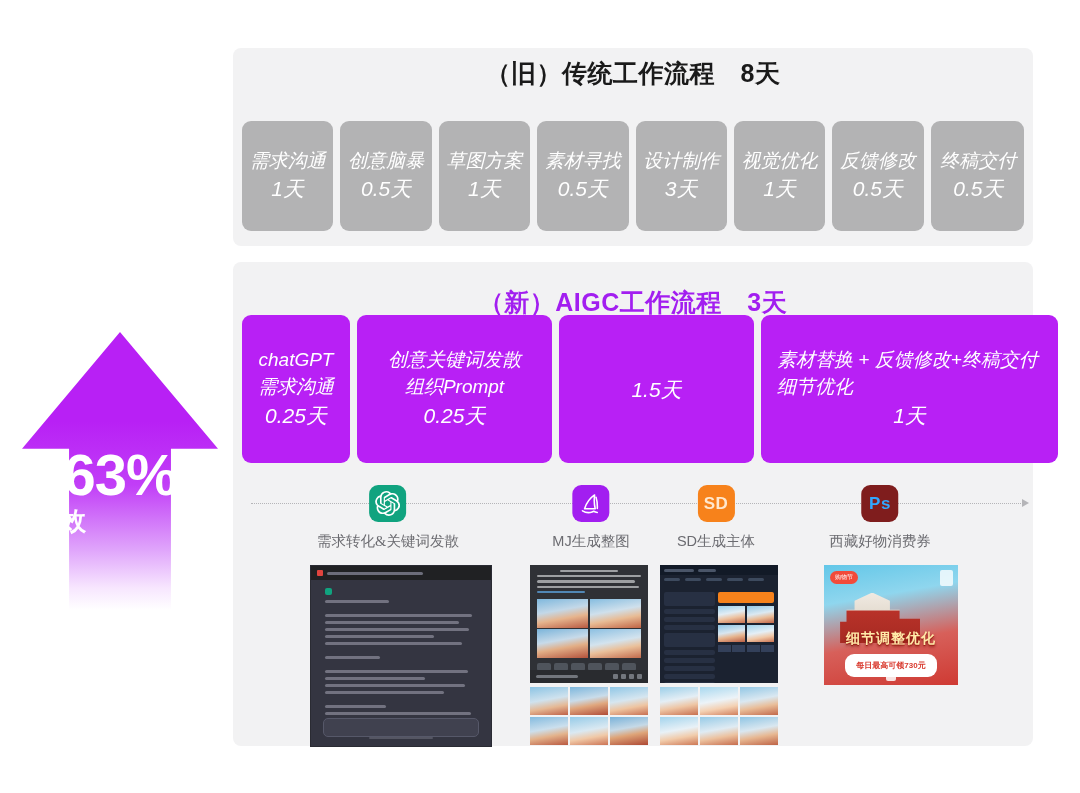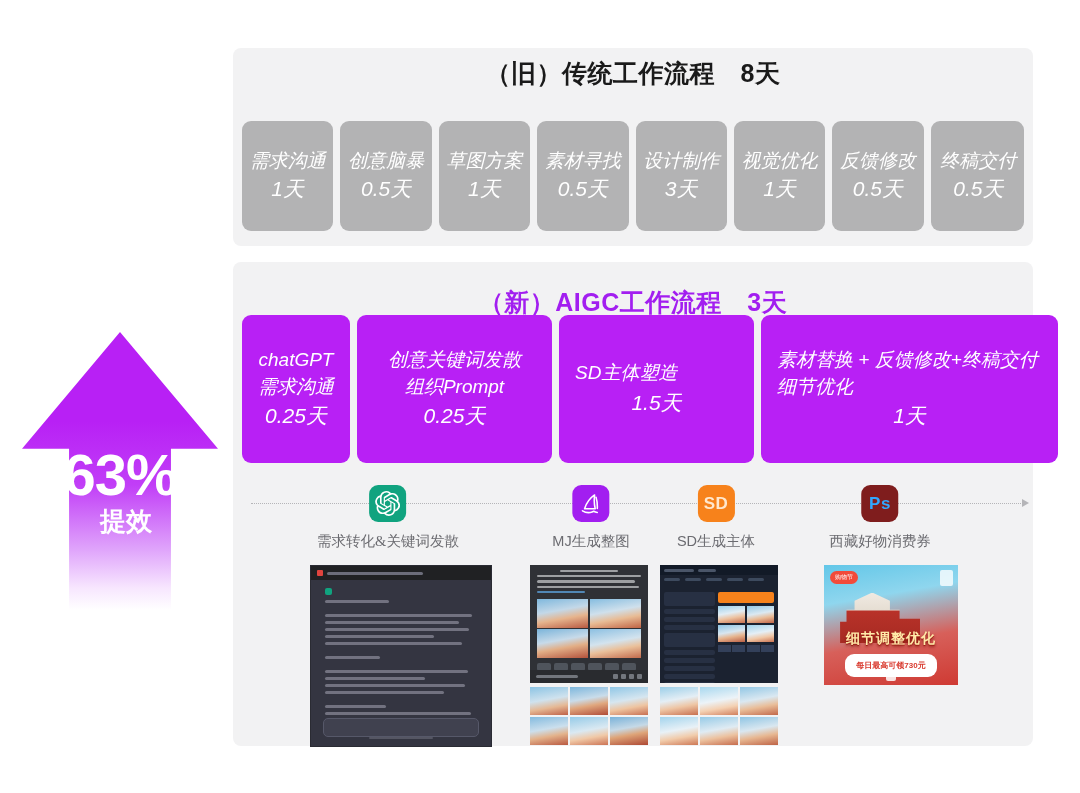--- a/index.html
+++ b/index.html
@@ -19,21 +19,21 @@
     position:absolute;inset:0;
     background:linear-gradient(to bottom,#b820f5 0%,#b820f5 32%,#c13ef7 55%,#dfa3fb 78%,#f7e6fe 92%,#ffffff 100%);
     -webkit-clip-path:polygon(50% 0%,100% 42%,76% 42%,76% 100%,24% 100%,24% 42%,0% 42%);
     clip-path:polygon(50% 0%,100% 42%,76% 42%,76% 100%,24% 100%,24% 42%,0% 42%);
   }
   #efficiency-arrow .arrow-pct{
     position:absolute;left:0;right:0;top:114px;text-align:center;
     font-size:58px;font-weight:700;color:#ffffff;letter-spacing:-1px;line-height:1;
   }
   #efficiency-arrow .arrow-sub{
-    position:absolute;left:12px;right:0;top:176px;text-align:center;
+    position:absolute;left:12px;right:0;top:176px;text-align:left;
     font-size:26px;font-weight:700;color:#ffffff;line-height:1;
   }
 
   
   .panel{
     position:absolute;background:#f2f2f3;border-radius:8px;
   }
   #old-flow-panel{left:233px;top:48px;width:800px;height:198px;}
   #new-flow-panel{left:233px;top:262px;width:800px;height:484px;}
 
@@ -226,21 +226,20 @@
         <div class="step-label">chatGPT</div>
         <div class="step-label">需求沟通</div>
         <div class="step-days">0.25天</div>
       </div>
       <div class="step-box purple centered" style="flex: 0 0 195px;">
         <div class="step-label">创意关键词发散</div>
         <div class="step-label">组织Prompt</div>
         <div class="step-days">0.25天</div>
       </div>
       <div class="step-box purple" style="flex: 0 0 195px;">
-        <div class="step-label">SD主体塑造</div>
         <div class="step-days">1.5天</div>
       </div>
       <div class="step-box purple" style="flex: 0 0 297px;">
         <div class="step-label">素材替换 + 反馈修改+终稿交付</div>
         <div class="step-label">细节优化</div>
         <div class="step-days">1天</div>
       </div>
     </div>
 
   <div id="tool-row">

